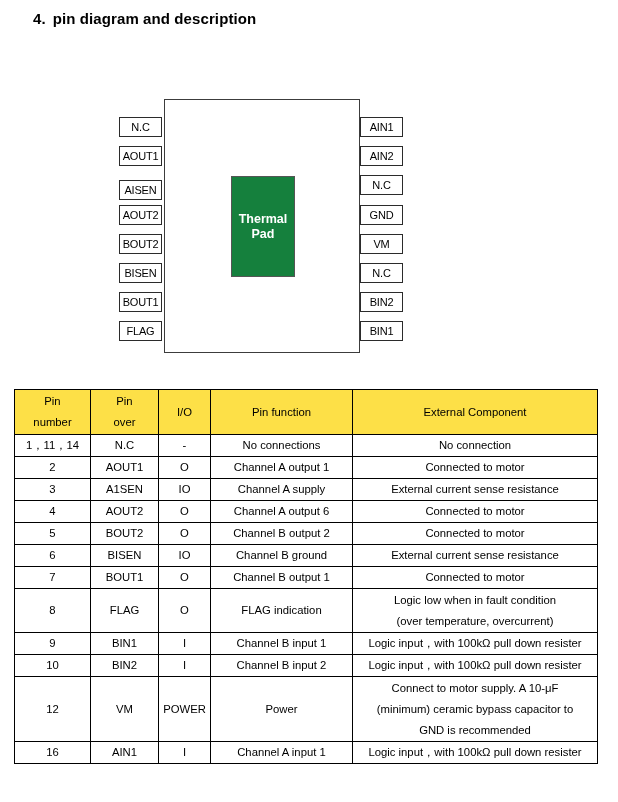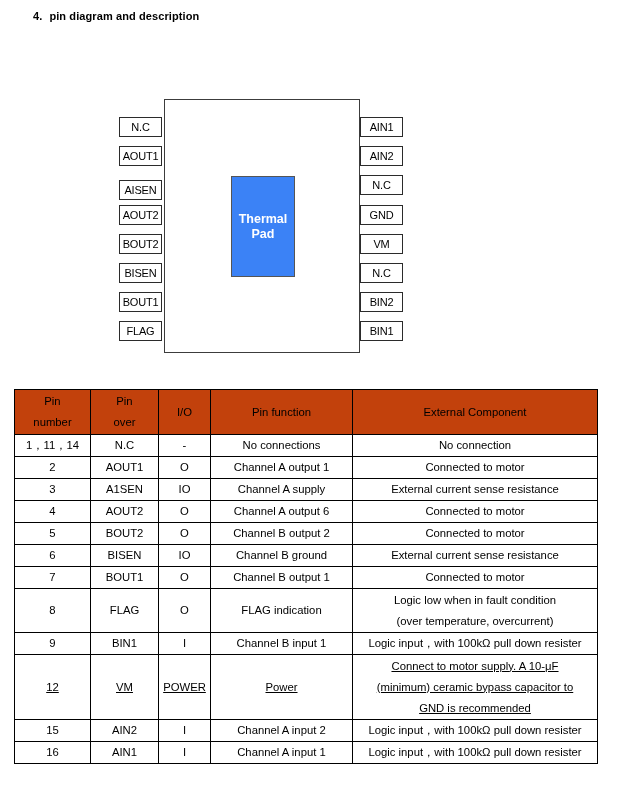--- a/index.html
+++ b/index.html
@@ -14,21 +14,21 @@
     color: #000000;
     position: relative;
     overflow: hidden;
   }
 
   
   .section-title {
     position: absolute;
     left: 33px;
     top: 10px;
-    font-size: 11px;
+    font-size: 15px;
     font-weight: bold;
     letter-spacing: 0.1px;
     white-space: nowrap;
   }
   .section-title .num { margin-right: 7px; }
 
   
   .diagram {
     position: absolute;
     left: 0;
@@ -45,21 +45,21 @@
     border: 1.5px solid #3c3c3c;
     background: #ffffff;
     box-sizing: border-box;
   }
   .thermal-pad {
     position: absolute;
     left: 231px;
     top: 81px;
     width: 64px;
     height: 101px;
-    background: #3b82f6;
+    background: #15803d;
     border: 1px solid #555;
     box-sizing: border-box;
     display: flex;
     align-items: center;
     justify-content: center;
   }
   .thermal-pad-label {
     color: #ffffff;
     font-size: 12.5px;
     font-weight: bold;
@@ -97,28 +97,28 @@
   .pin-table th,
   .pin-table td {
     border: 1px solid #000000;
     text-align: center;
     vertical-align: middle;
     padding: 0;
     line-height: 21px;
     font-weight: normal;
   }
   .pin-table thead th {
-    background: #c2410c;
+    background: #fde047;
     line-height: 21px;
     height: 44px;
   }
   .pin-table thead th .hline { display: block; }
   .pin-table tbody td { height: 21px; }
   .pin-table tbody tr.tall-2 td { height: 43px; }
-  .pin-table tbody tr.tall-3 td { height: 64px; text-decoration: underline; }
+  .pin-table tbody tr.tall-3 td { height: 64px; }
   .cell-multi { display: block; line-height: 21px; }
 
   col.c-num  { width: 76px; }
   col.c-name { width: 68px; }
   col.c-io   { width: 52px; }
   col.c-func { width: 142px; }
   col.c-ext  { width: 245px; }
 </style>
 </head>
 <body>
@@ -288,41 +288,41 @@
       </tr>
       <tr>
         <td>9</td>
         <td>BIN1</td>
         <td>I</td>
         <td>Channel B input 1</td>
         <td>
           <span class="cell-multi">Logic input，with 100kΩ pull down resister</span>
         </td>
       </tr>
+      <tr>
+        <td>10</td>
+        <td>BIN2</td>
+        <td>I</td>
+        <td>Channel B input 2</td>
+        <td>
+          <span class="cell-multi">Logic input，with 100kΩ pull down resister</span>
+        </td>
+      </tr>
       <tr class="tall-3">
         <td>12</td>
         <td>VM</td>
         <td>POWER</td>
         <td>Power</td>
         <td>
           <span class="cell-multi">Connect to motor supply. A 10-μF</span>
           <span class="cell-multi">(minimum) ceramic bypass capacitor to</span>
           <span class="cell-multi">GND is recommended</span>
         </td>
       </tr>
       <tr>
-        <td>15</td>
-        <td>AIN2</td>
-        <td>I</td>
-        <td>Channel A input 2</td>
-        <td>
-          <span class="cell-multi">Logic input，with 100kΩ pull down resister</span>
-        </td>
-      </tr>
-      <tr>
         <td>16</td>
         <td>AIN1</td>
         <td>I</td>
         <td>Channel A input 1</td>
         <td>
           <span class="cell-multi">Logic input，with 100kΩ pull down resister</span>
         </td>
       </tr>
     </tbody>
 </table>

